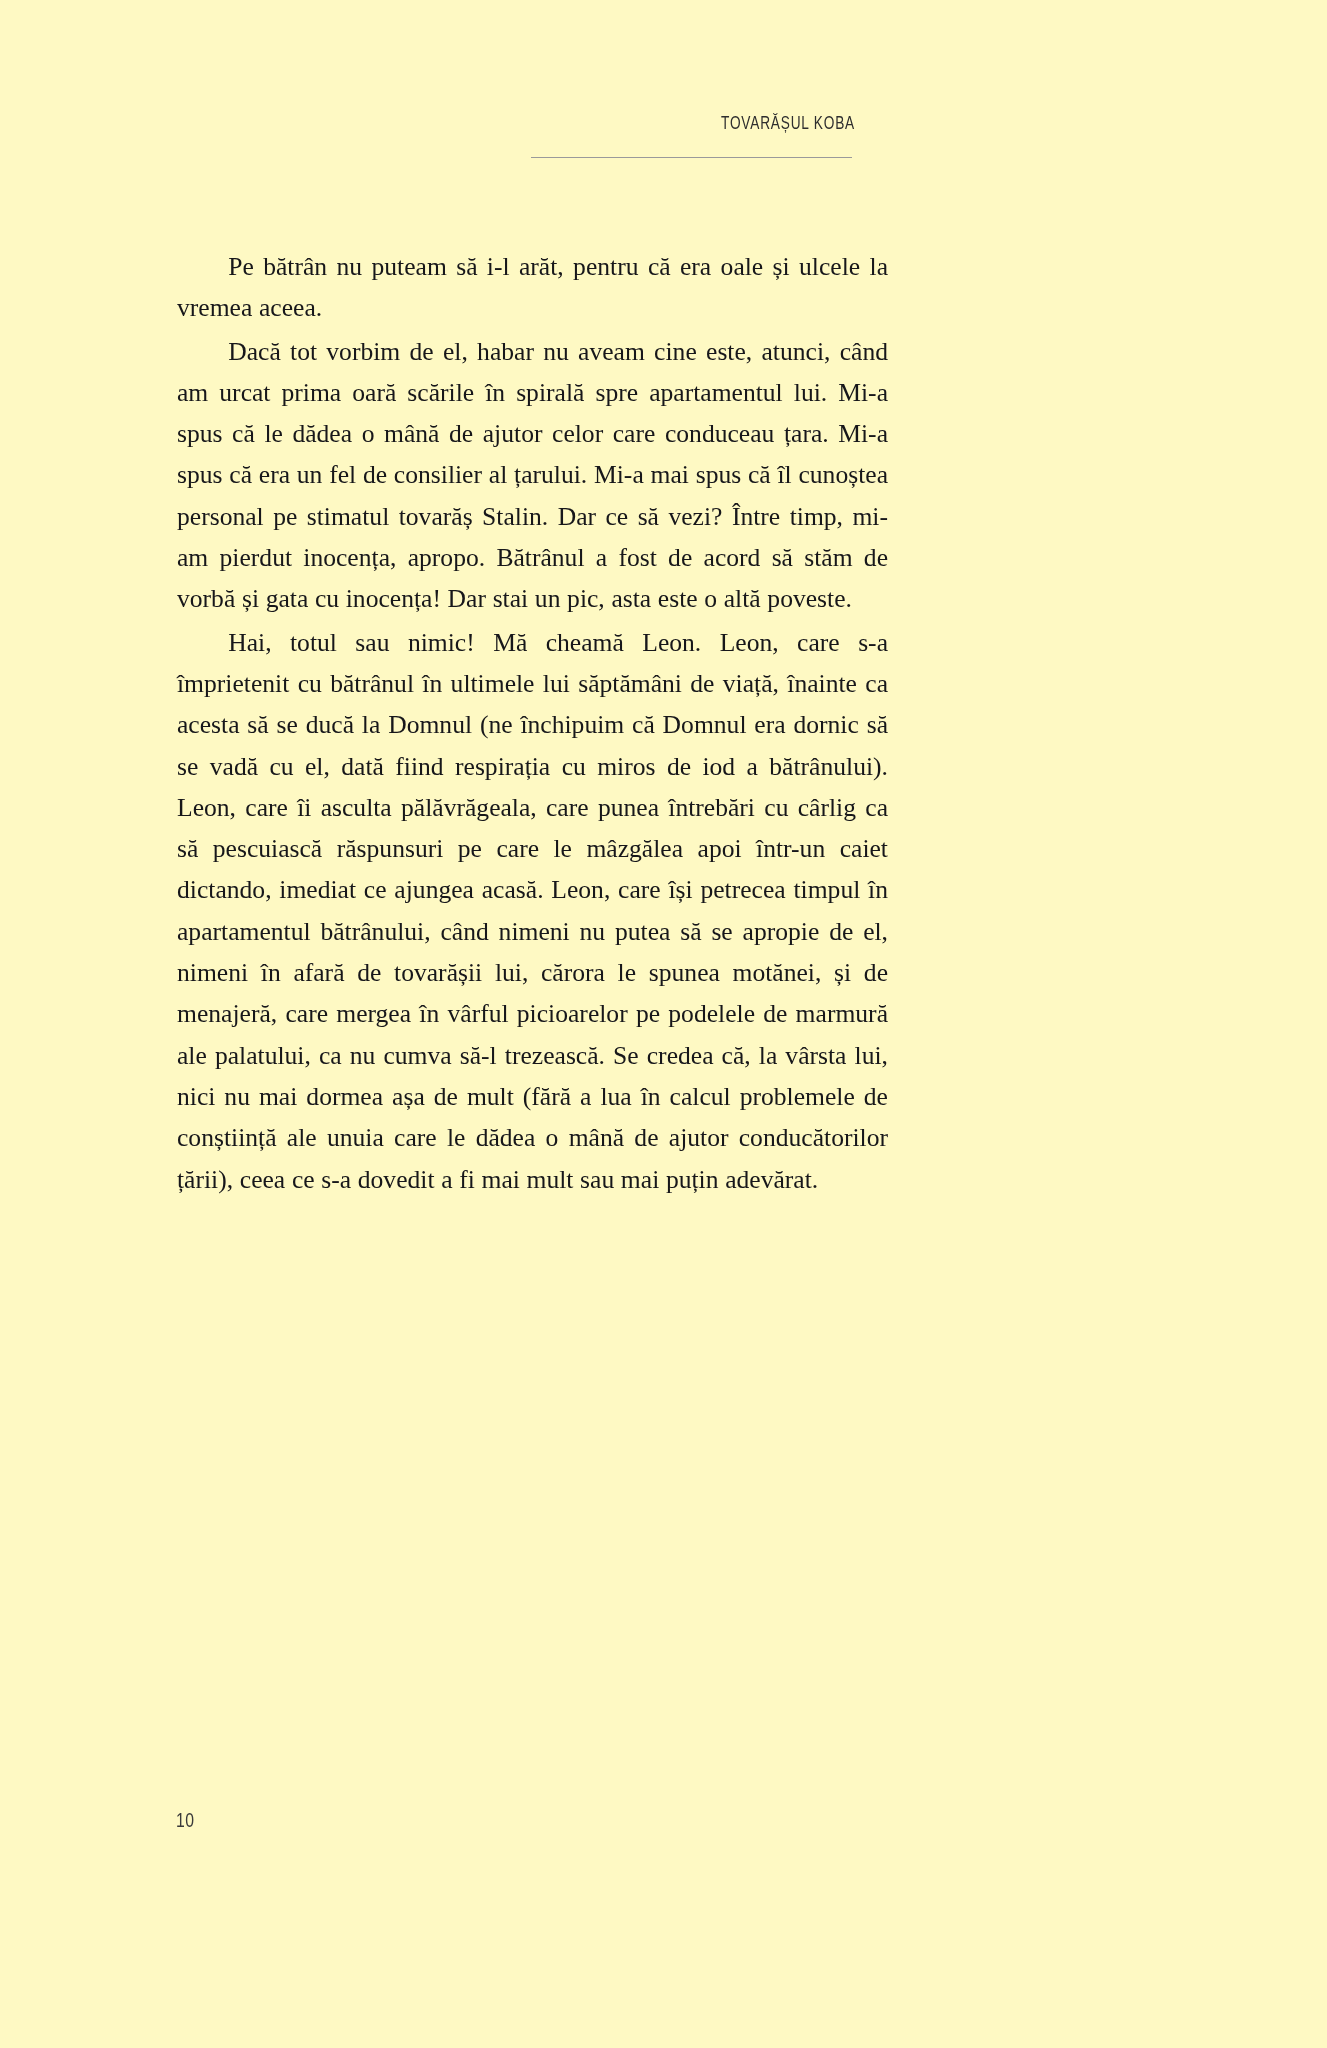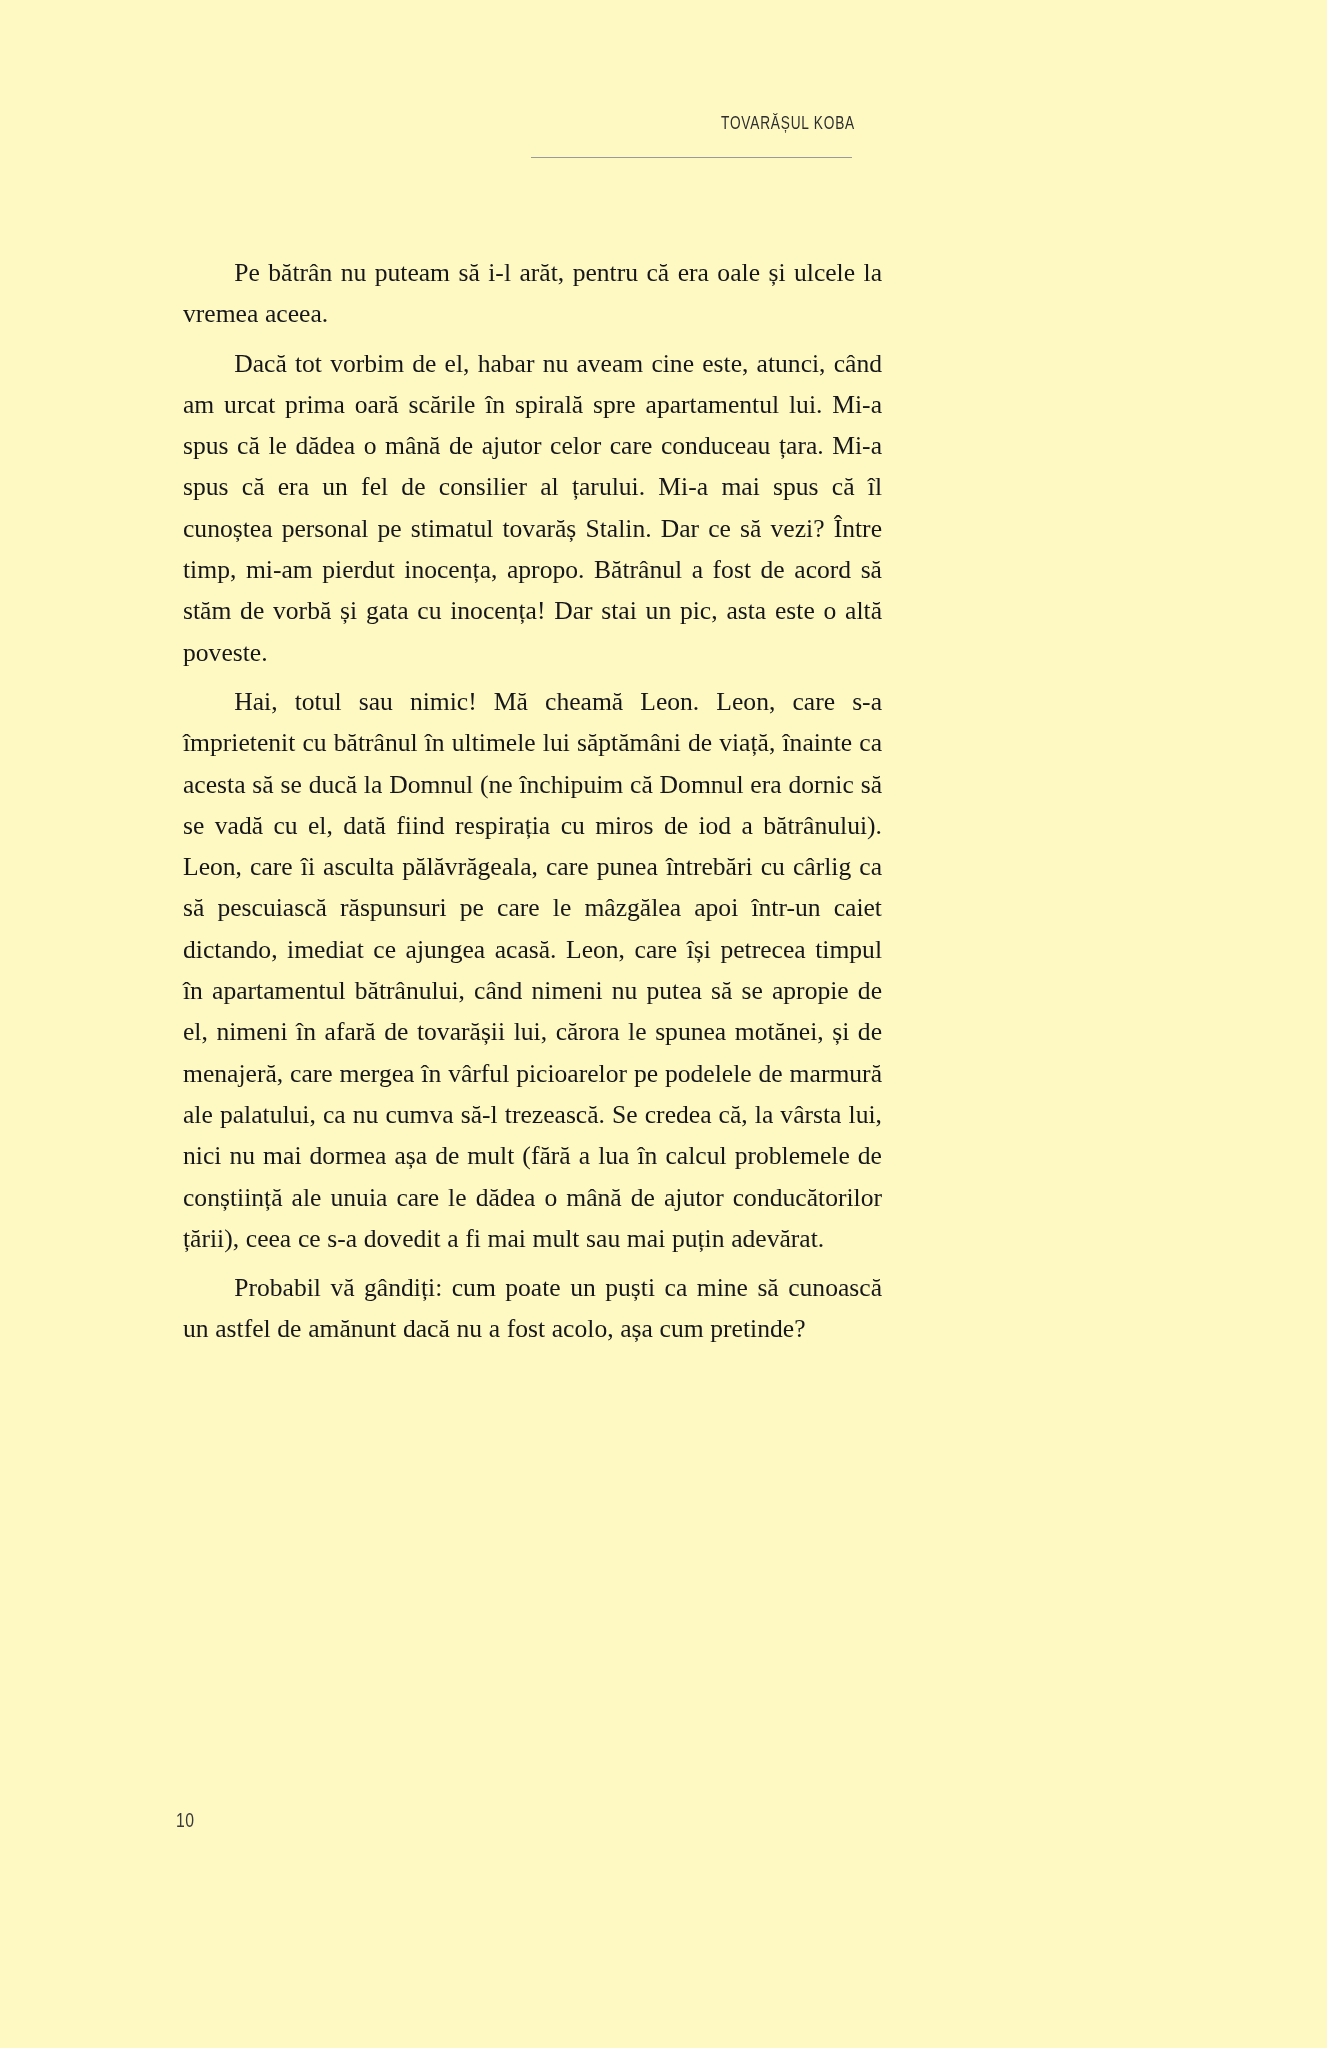--- a/index.html
+++ b/index.html
@@ -61,21 +61,21 @@
     top: 244px;
     width: 715px;
     font-size: 25.6px;
     line-height: 41.3px;
     text-align: justify;
     text-justify: inter-word;
     color: #17171a;
     -webkit-font-smoothing: antialiased;
   }
   .textblock p {
-    margin: 8px;
+    margin: 2px;
     text-indent: 2.0em;
     hyphens: manual;
     word-spacing: 0.01em;
   }
   .textblock p.last-short {
     text-align: justify;
   }
 
   
   .folio {
@@ -97,18 +97,17 @@
 
   <div class="header-zone">
     <div class="running-head">TOVARĂȘUL KOBA</div>
     <div class="head-rule"></div>
   </div>
 
   <div class="textblock">
     <p>Pe bătrân nu puteam să i-l arăt, pentru că era oale și ulcele la vremea aceea.</p>
     <p>Dacă tot vorbim de el, habar nu aveam cine este, atunci, când am urcat prima oară scările în spirală spre apartamentul lui. Mi-a spus că le dădea o mână de ajutor celor care conduceau țara. Mi-a spus că era un fel de consilier al țarului. Mi-a mai spus că îl cunoștea personal pe stimatul tovarăș Stalin. Dar ce să vezi? Între timp, mi-am pierdut inocența, apropo. Bătrânul a fost de acord să stăm de vorbă și gata cu inocența! Dar stai un pic, asta este o altă poveste.</p>
     <p>Hai, totul sau nimic! Mă cheamă Leon. Leon, care s-a împrietenit cu bătrânul în ultimele lui săptămâni de viață, înainte ca acesta să se ducă la Domnul (ne închipuim că Domnul era dornic să se vadă cu el, dată fiind respirația cu miros de iod a bătrânului). Leon, care îi asculta pălăvrăgeala, care punea întrebări cu cârlig ca să pescuiască răspunsuri pe care le mâzgălea apoi într-un caiet dictando, imediat ce ajungea acasă. Leon, care își petrecea timpul în apartamentul bătrânului, când nimeni nu putea să se apropie de el, nimeni în afară de tovarășii lui, cărora le spunea motănei, și de menajeră, care mergea în vârful picioarelor pe podelele de marmură ale palatului, ca nu cumva să-l trezească. Se credea că, la vârsta lui, nici nu mai dormea așa de mult (fără a lua în calcul problemele de conștiință ale unuia care le dădea o mână de ajutor conducătorilor țării), ceea ce s-a dovedit a fi mai mult sau mai puțin adevărat.</p>
-    <p class="last-short">Probabil vă gândiți: cum poate un puști ca mine să cunoască un astfel de amănunt dacă nu a fost acolo, așa cum pretinde?</p>
   </div>
 
   <div class="folio">10</div>
 
 </div>
 
 </body></html>

